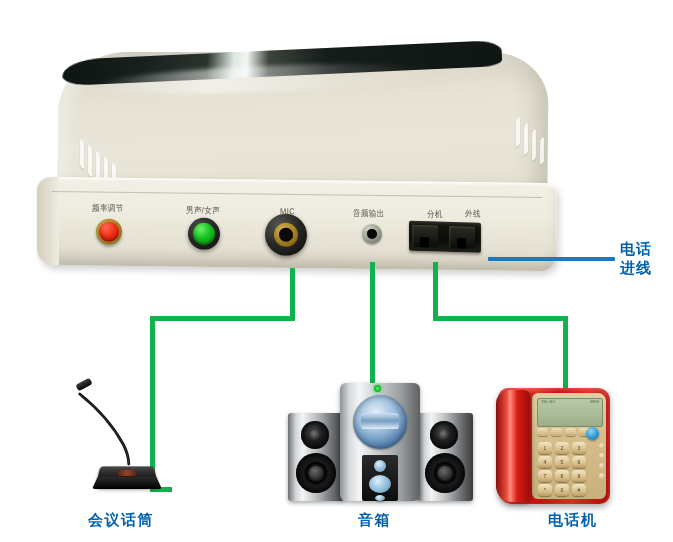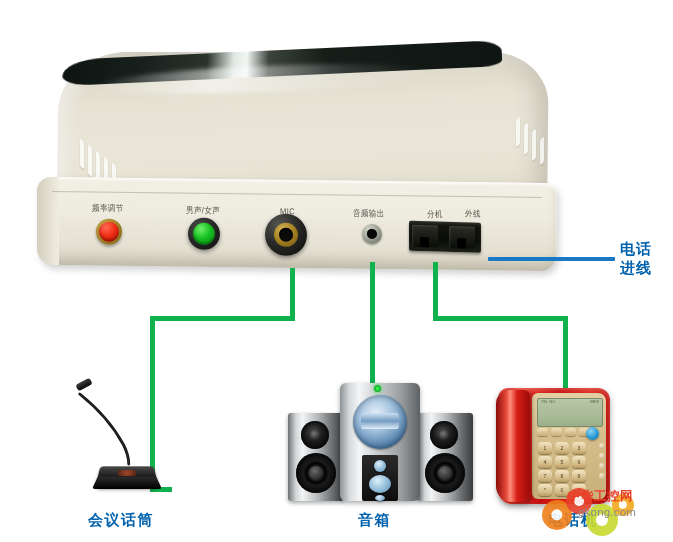--- a/index.html
+++ b/index.html
@@ -433,22 +433,14 @@
         <div class="ph-sb" style="top:30px;"></div>
       </div>
     </div>
     <div class="ph-handset"></div>
   </div>
 
   <div class="blue-label" style="left:88px;top:511px;">会议话筒</div>
   <div class="blue-label" style="left:358px;top:511px;">音箱</div>
   <div class="blue-label" style="left:548px;top:511px;">电话机</div>
 
-  <div id="watermark">
-    <div class="gear" style="left:2px;top:22px;width:30px;height:30px;background:#ef7f1a;opacity:.9;"></div>
-    <div class="gear" style="left:26px;top:10px;width:26px;height:26px;background:#e8412a;opacity:.9;"></div>
-    <div class="gear" style="left:46px;top:26px;width:32px;height:32px;background:#c8d92e;opacity:.9;"></div>
-    <div class="gear" style="left:72px;top:16px;width:22px;height:22px;background:#f2a81c;opacity:.9;"></div>
-    <div class="wm-cn" style="left:28px;top:10px;">中华工控网</div>
-    <div class="wm-en" style="left:38px;top:28px;">gkong.com</div>
-  </div>
 
 </div>
 
 </body></html>

